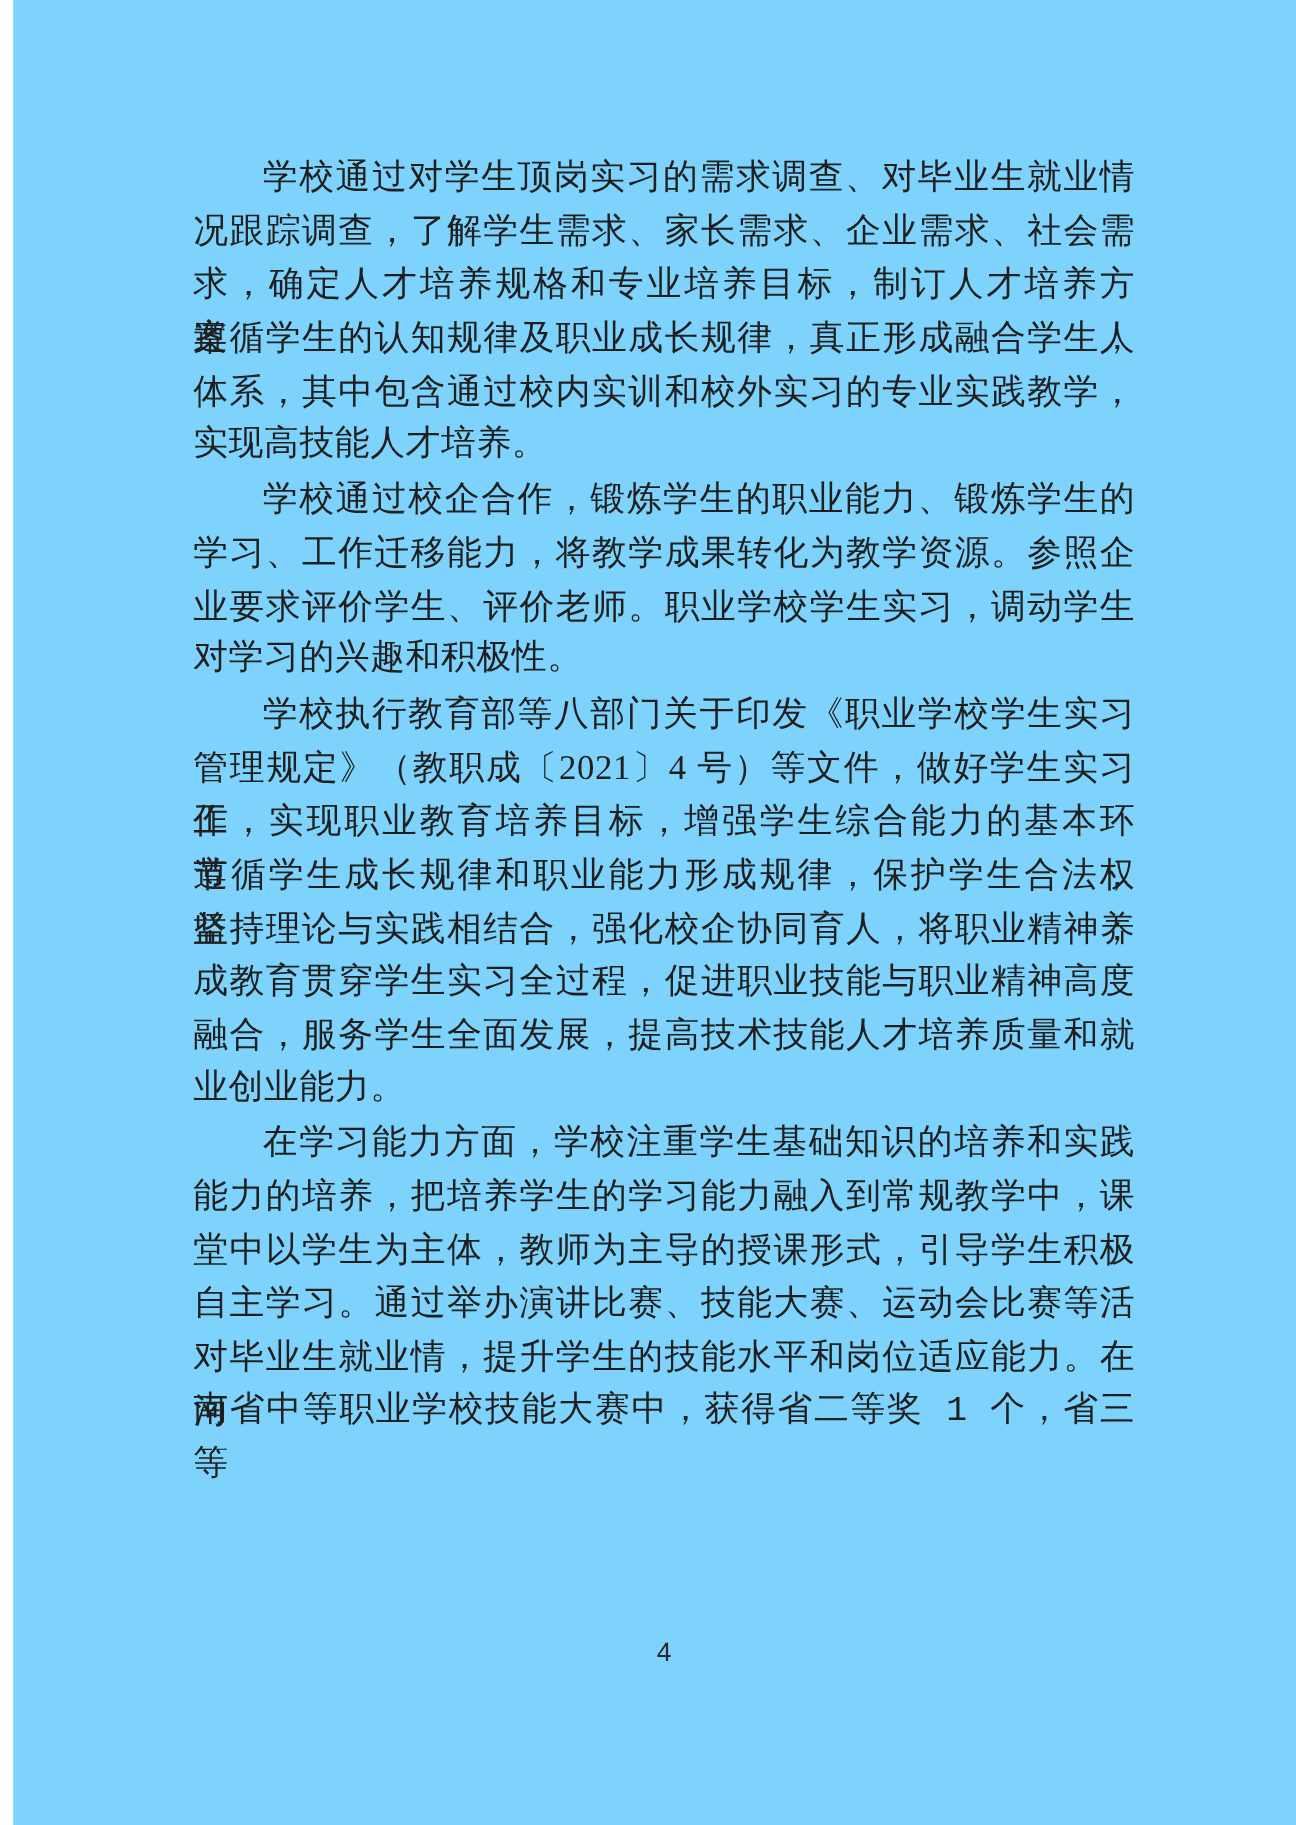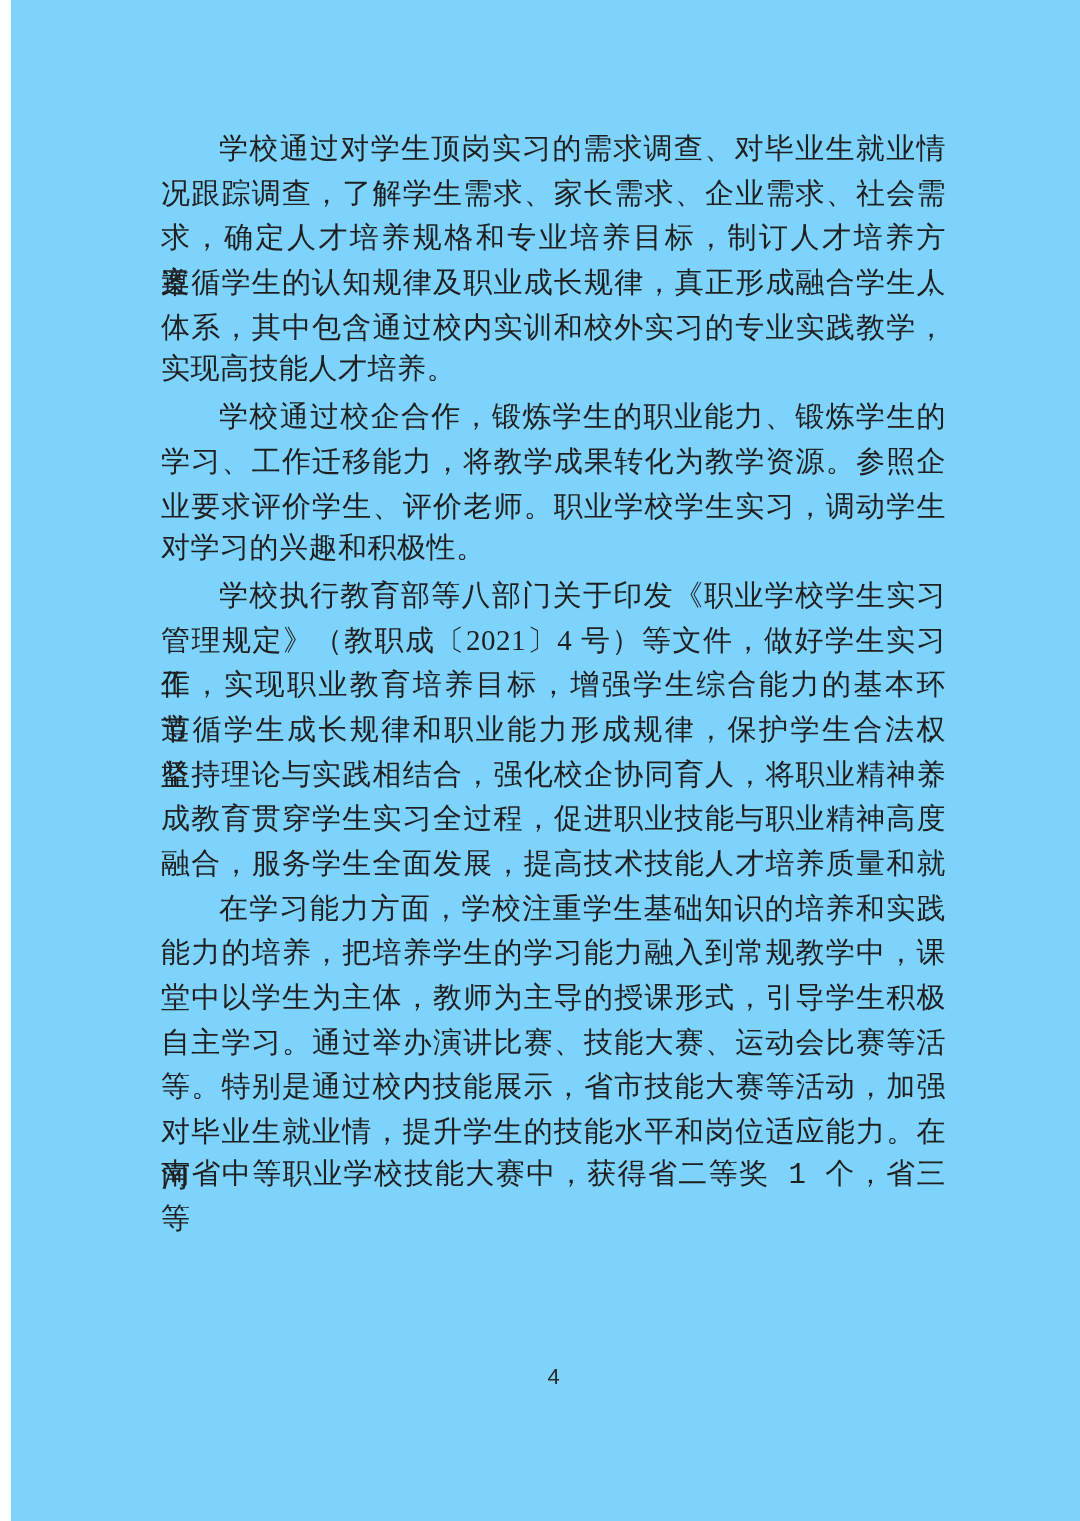--- a/index.html
+++ b/index.html
@@ -75,25 +75,25 @@
         <div class="line last">对学习的兴趣和积极性。</div>
       </div>
       <div class="paragraph">
         <div class="line first">学校执行教育部等八部门关于印发《职业学校学生实习</div>
         <div class="line">管理规定》（教职成〔2021〕4 号）等文件，做好学生实习工</div>
         <div class="line">作，实现职业教育培养目标，增强学生综合能力的基本环节，</div>
         <div class="line">遵循学生成长规律和职业能力形成规律，保护学生合法权益；</div>
         <div class="line">坚持理论与实践相结合，强化校企协同育人，将职业精神养</div>
         <div class="line">成教育贯穿学生实习全过程，促进职业技能与职业精神高度</div>
         <div class="line">融合，服务学生全面发展，提高技术技能人才培养质量和就</div>
+        <div class="line last">业创业能力。</div>
       </div>
       <div class="paragraph">
         <div class="line first">在学习能力方面，学校注重学生基础知识的培养和实践</div>
         <div class="line">能力的培养，把培养学生的学习能力融入到常规教学中，课</div>
         <div class="line">堂中以学生为主体，教师为主导的授课形式，引导学生积极</div>
         <div class="line">自主学习。通过举办演讲比赛、技能大赛、运动会比赛等活</div>
-        <div class="line">等。特别是通过校内技能展示，省市技能大赛等活动，加强</div>
         <div class="line">对毕业生就业情，提升学生的技能水平和岗位适应能力。在河</div>
         <div class="line last">南省中等职业学校技能大赛中，获得省二等奖 1 个，省三等</div>
       </div>
     </div>
   <div class="page-number">4</div>
 </div>
 
 </body></html>

